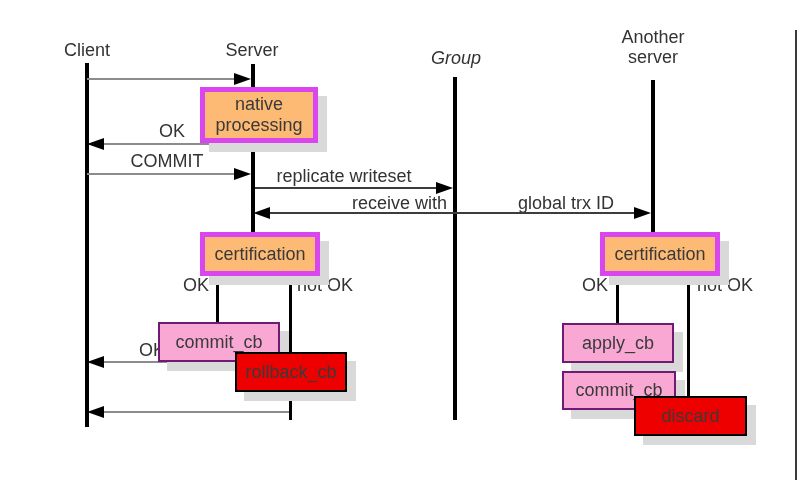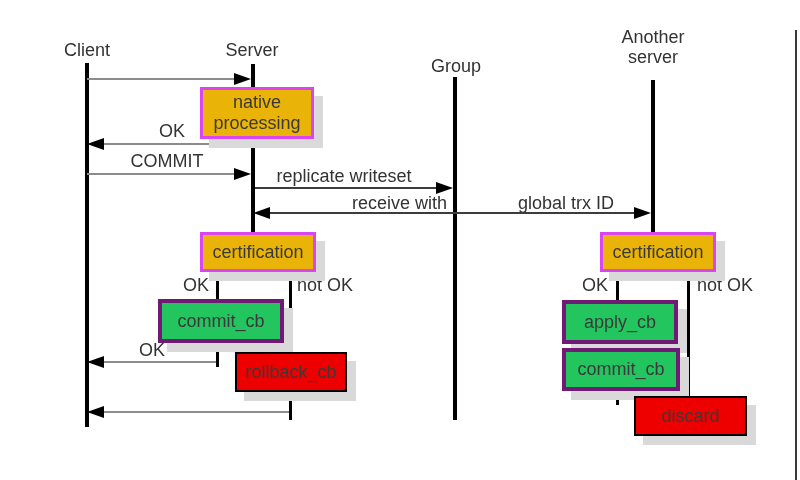--- a/index.html
+++ b/index.html
@@ -11,37 +11,37 @@
   .center{text-align:center;}
   .right{text-align:right;}
   .lifeline{position:absolute;width:4px;background:#000;}
   .branch{position:absolute;width:3px;background:#000;}
   .aline{position:absolute;height:2px;background:#8c8c8c;}
   .aline.dark{background:#3c3c3c;}
   .ah{position:absolute;width:0;height:0;border-top:6px solid transparent;border-bottom:6px solid transparent;}
   .ah-r{border-left:17px solid #000;}
   .ah-l{border-right:17px solid #000;}
   .pbox{
-    position:absolute;background:#eab308;border:3px solid #d946ef;
+    position:absolute;background:#fdba74;border:5px solid #d946ef;
     box-shadow:9px 9px 0 #d9d9d9;
     display:flex;align-items:center;justify-content:center;
     font-size:18px;line-height:21px;color:#3a3a3a;text-align:center;
   }
-  .pbox.green{background:#22c55e;border:4px solid #701a75;}
+  .pbox.green{background:#f9a8d4;border:2px solid #701a75;margin-top:23px;}
   .pbox.red{background:#ee0000;border:2px solid #000;}
   .edge{position:absolute;background:#3a3a3a;}
 </style>
 </head>
 <body>
 
 <div id="stage">
 
   <div class="label center" style="left:47px;top:40px;width:80px;">Client</div>
   <div class="label center" style="left:212px;top:40px;width:80px;">Server</div>
-  <div class="label center" style="left:416px;top:56px;width:80px;">Group</div>
+  <div class="label center" style="left:416px;top:48px;width:80px;font-style:italic;">Group</div>
   <div class="label center" style="left:603px;top:27px;width:100px;">
     <span>Another</span><br>
     <span>server</span>
   </div>
 
   <div class="lifeline" style="left:85px;top:63px;height:364px;"></div>
   <div class="lifeline" style="left:251px;top:64px;height:168px;"></div>
   <div class="lifeline" style="left:453px;top:77px;height:343px;"></div>
   <div class="lifeline" style="left:651px;top:80px;height:152px;"></div>
 

